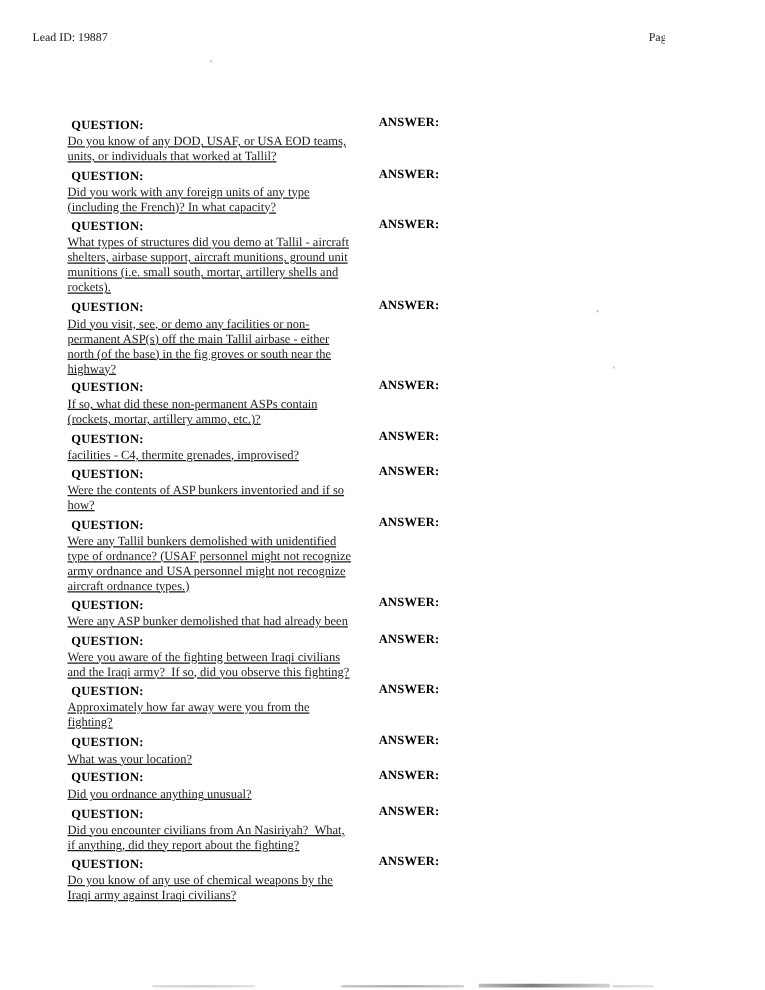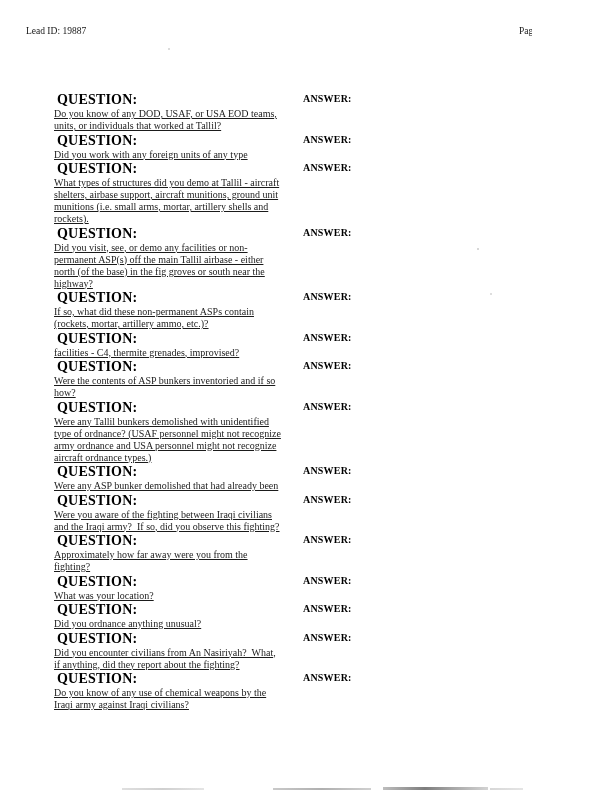--- a/index.html
+++ b/index.html
@@ -48,21 +48,21 @@
   .qa-head {
     position: relative;
     height: 12px;
     line-height: 12px;
     margin-bottom: 3px;
   }
   .q-label {
     display: inline-block;
     margin-left: 3px;
     font-weight: bold;
-    font-size: 14px;
+    font-size: 10px;
     letter-spacing: 0.2px;
     color: #000000;
     white-space: pre;
   }
   .a-label {
     position: absolute;
     left: 249px;
     top: 0;
     font-weight: bold;
     font-size: 10px;
@@ -116,32 +116,33 @@
         </div>
     </div>
 
     <div class="qa-block">
       <div class="qa-head">
         <span class="q-label">QUESTION:</span>
         <span class="a-label">ANSWER:</span>
       </div>
       <div class="q-body">
           <div class="q-line">Did you work with any foreign units of any type</div>
+          <div class="q-line">(including the French)? In what capacity?</div>
         </div>
     </div>
 
     <div class="qa-block">
       <div class="qa-head">
         <span class="q-label">QUESTION:</span>
         <span class="a-label">ANSWER:</span>
       </div>
       <div class="q-body">
           <div class="q-line">What types of structures did you demo at Tallil - aircraft</div>
           <div class="q-line">shelters, airbase support, aircraft munitions, ground unit</div>
-          <div class="q-line">munitions (i.e. small arms, mortar, artillery shells and</div>
+          <div class="q-line">munitions (i.e. small south, mortar, artillery shells and</div>
           <div class="q-line">rockets).</div>
         </div>
     </div>
 
     <div class="qa-block">
       <div class="qa-head">
         <span class="q-label">QUESTION:</span>
         <span class="a-label">ANSWER:</span>
       </div>
       <div class="q-body">

